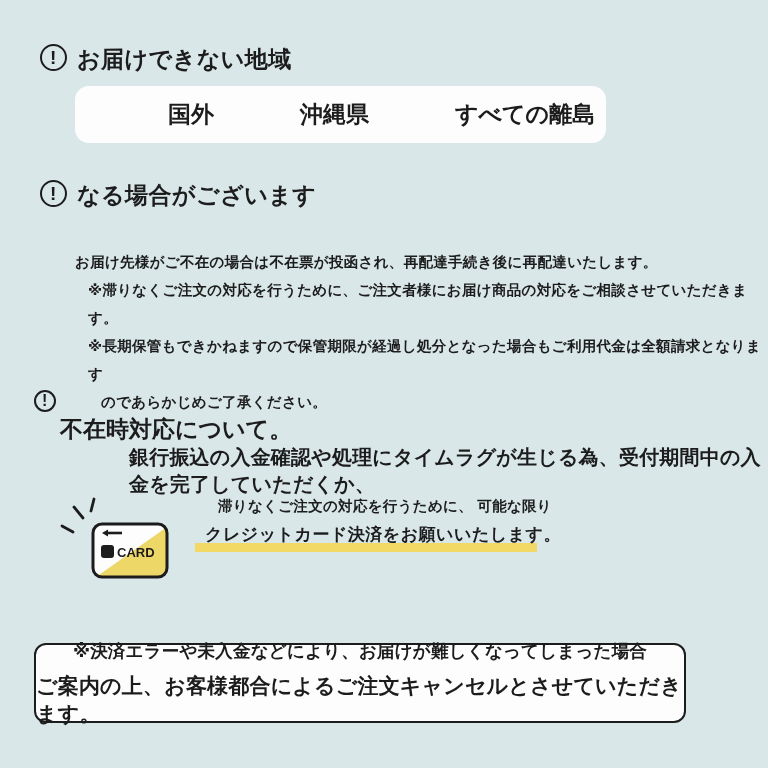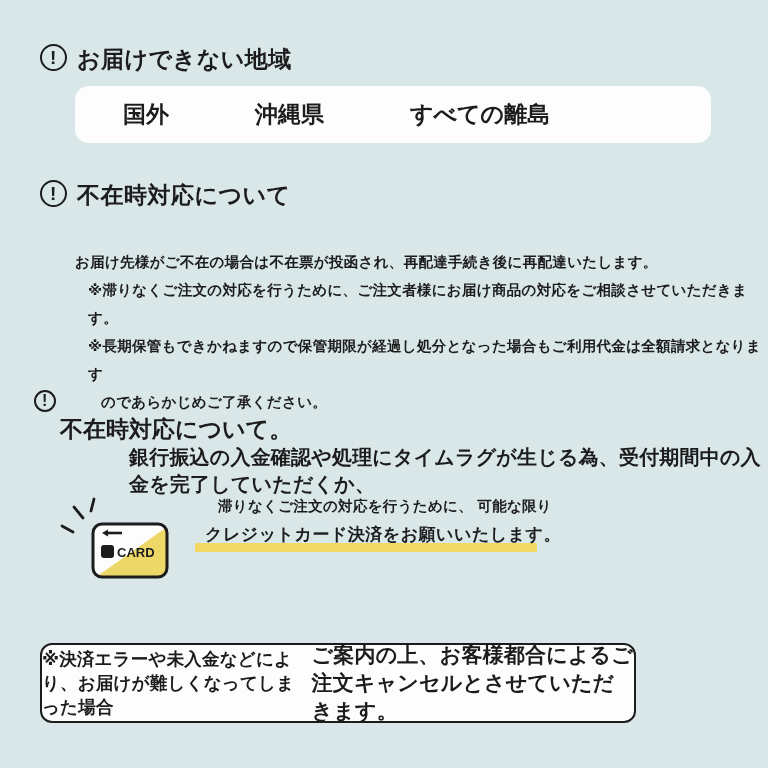--- a/index.html
+++ b/index.html
@@ -45,27 +45,27 @@
   .h1 { left: 40px; top: 44px; }
   .h2 { left: 40px; top: 180px; }
   .h3 { left: 34px; top: 387px; gap: 4px; }
   .h3 .h3-text { line-height: 28px; letter-spacing: 0px; }
 
   
   .regions-pill {
     position: absolute;
     left: 75px;
     top: 86px;
-    width: 636px;
+    width: 531px;
     height: 57px;
     background: #fdfdfd;
     border-radius: 14px;
     display: flex;
     align-items: center;
-    padding-left: 48px;
+    padding-left: 93px;
     gap: 86px;
     font-size: 23px;
     font-weight: 700;
   }
 
   
   .absence-body {
     position: absolute;
     left: 75px;
     top: 230px;
@@ -106,29 +106,29 @@
     background-image: linear-gradient(#f2d966, #f2d966);
     background-repeat: no-repeat;
     background-size: calc(100% - 24px) 9px;
     background-position: 0 100%;
   }
   .card-art { position: absolute; left: 56px; top: 494px; }
 
   
   .cancel-box {
     position: absolute;
-    left: 40px;
+    left: 34px;
     top: 643px;
-    width: 596px;
+    width: 652px;
     height: 80px;
     background: #fdfdfd;
     border: 2.6px solid #1c1c1c;
     border-radius: 12px;
     display: flex;
-    flex-direction: row;
+    flex-direction: column;
     align-items: center;
     justify-content: center;
     gap: 9px;
   }
   .cancel-box .cb-line1 { font-size: 17.5px; font-weight: 700; letter-spacing: 0.2px; }
   .cancel-box .cb-line2 { font-size: 21px;  font-weight: 700; letter-spacing: 0.2px; }
 </style>
 </head>
 <body>
 
@@ -140,21 +140,21 @@
   </div>
 
   <div class="regions-pill">
     <span>国外</span>
     <span>沖縄県</span>
     <span>すべての離島</span>
   </div>
 
   <div class="heading h2">
     <span class="excl-icon">!</span>
-    <span>不在時対応について</span>
+    <span>なる場合がございます</span>
   </div>
 
   <div class="absence-body">
     <div class="ln-0">お届け先様がご不在の場合は不在票が投函され、再配達手続き後に再配達いたします。</div>
     <div class="ln-1">※滞りなくご注文の対応を行うために、ご注文者様にお届け商品の対応をご相談させていただきます。</div>
     <div class="ln-2">※長期保管もできかねますので保管期限が経過し処分となった場合もご利用代金は全額請求となります</div>
     <div class="ln-3">のであらかじめご了承ください。</div>
   </div>
 
   <div class="heading h3">

